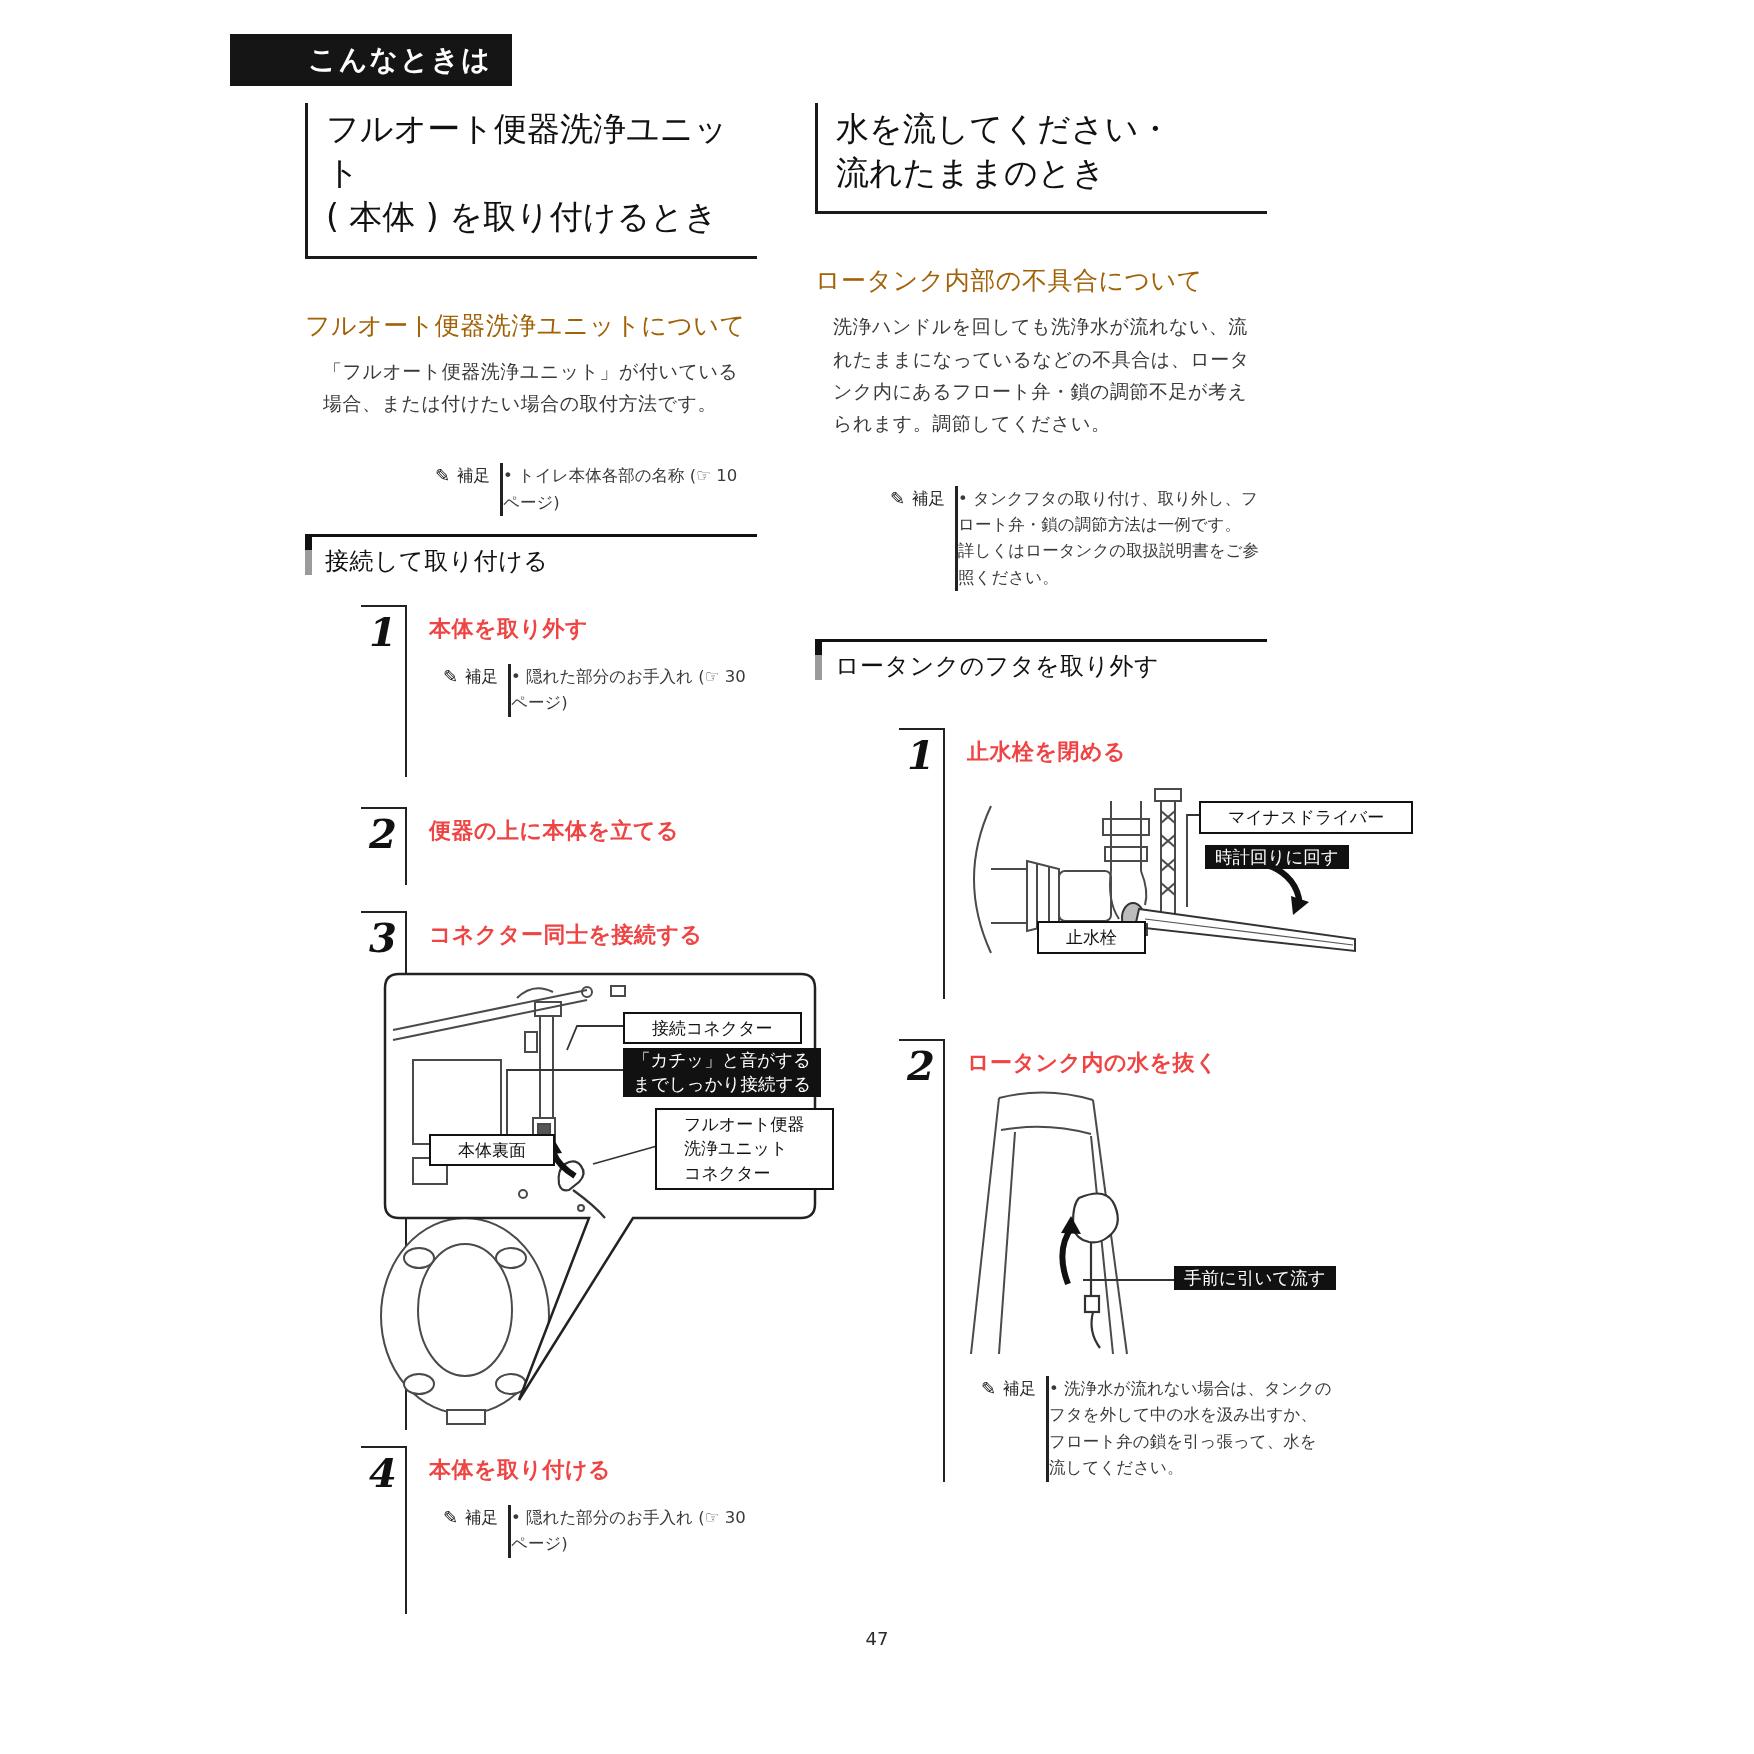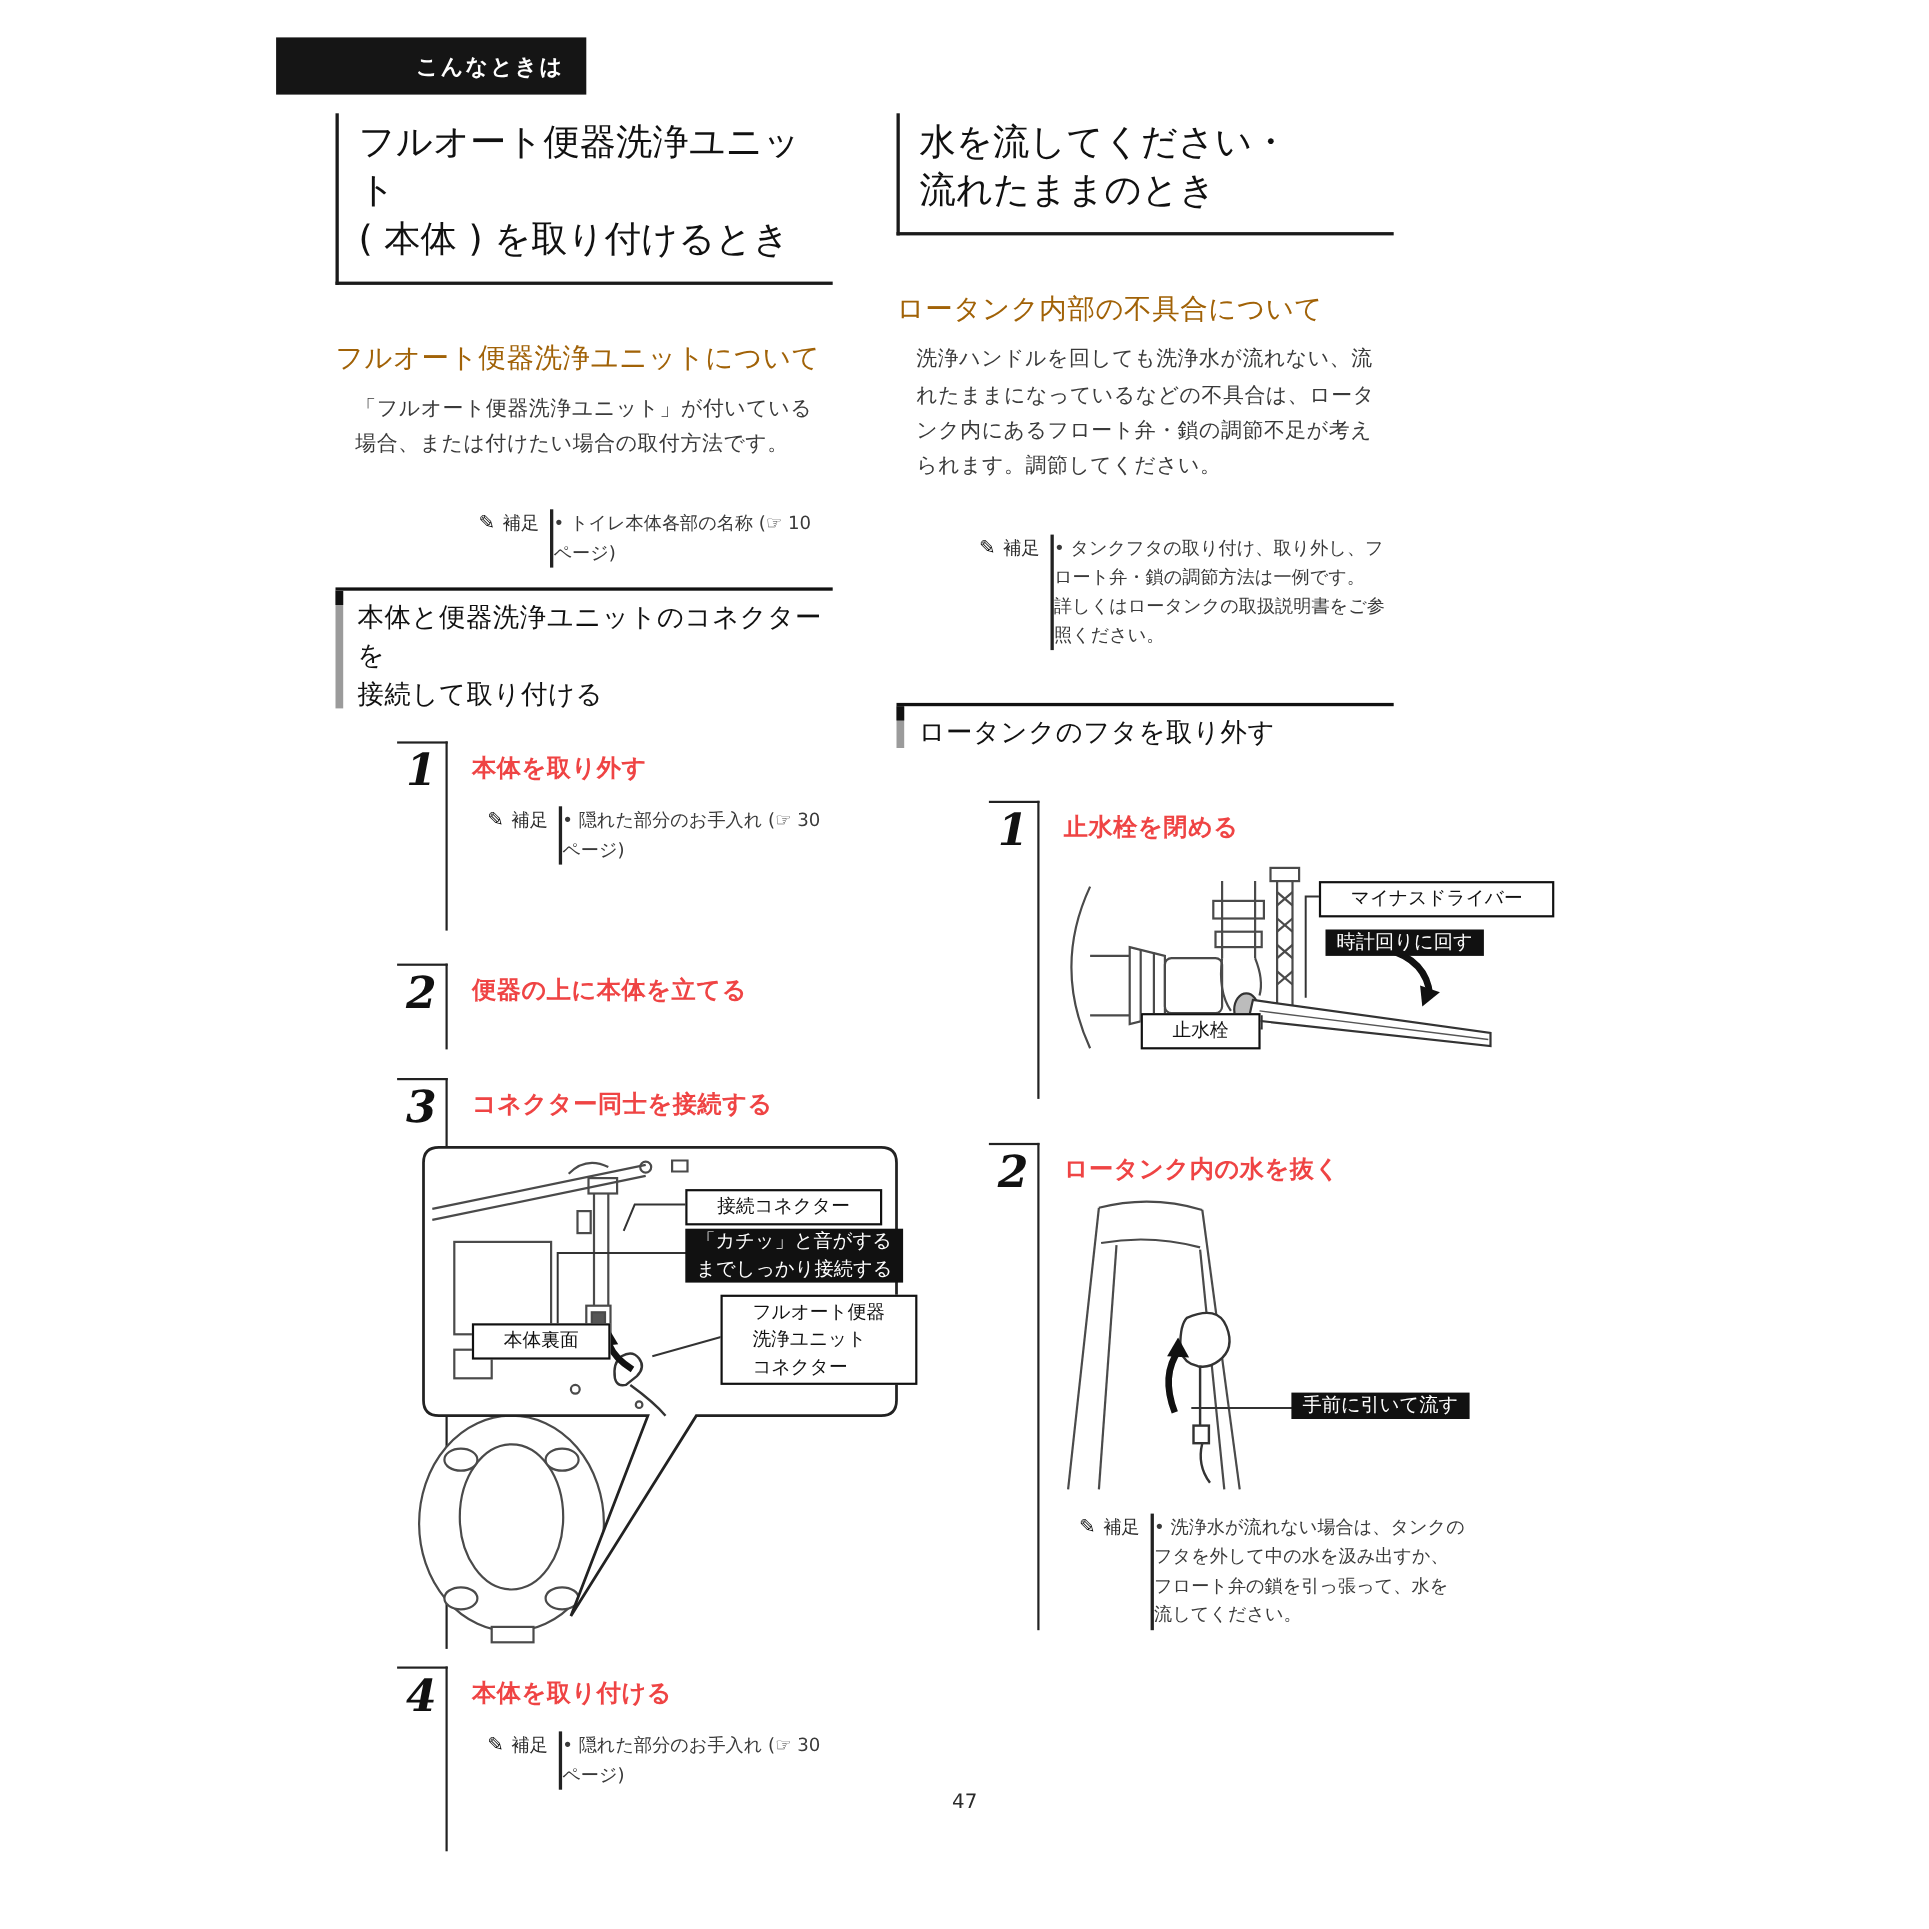--- a/index.html
+++ b/index.html
@@ -3,22 +3,22 @@
 <meta charset="utf-8">
 <style>
   html,body{margin:0;padding:0;background:#e8e8e8;}
   .page{
     position:relative;width:1754px;height:1754px;background:#ffffff;
     font-family:"DejaVu Sans","Liberation Sans",sans-serif;color:#1a1a1a;overflow:hidden;
   }
   
   .badge{
     position:absolute;left:230px;top:34px;width:282px;height:52px;background:#151515;
-    color:#fff;font-weight:bold;font-size:20px;display:flex;align-items:center;justify-content:flex-end;
-    padding-right:20px;box-sizing:border-box;letter-spacing:2px;margin-left:21px;
+    color:#fff;font-weight:bold;font-size:28px;display:flex;align-items:center;justify-content:flex-end;
+    padding-right:20px;box-sizing:border-box;letter-spacing:2px;
   }
   
   .col{position:absolute;top:103px;width:452px;}
   .col-left{left:305px;}
   .col-right{left:815px;}
   .col-title{
     border-left:3px solid #1a1a1a;border-bottom:3px solid #1a1a1a;
     padding:4px 0 16px 18px;font-size:33px;line-height:1.34;color:#111;
   }
   .about-heading{margin-top:50px;font-size:25px;color:#a16207;letter-spacing:0.5px;}
@@ -96,21 +96,20 @@
       <div class="note-head">
         <span class="note-icon">✎</span>
         <span>補足</span>
       </div>
       <div class="note-body">
         <p>• トイレ本体各部の名称 (☞ 10 ページ)</p>
       </div>
     </div>
 
     <div class="subsection" style="margin-top:18px">
-      <div>本体と便器洗浄ユニットのコネクターを</div>
       <div>接続して取り付ける</div>
     </div>
 
     <div class="steps">
 
       <div class="step st-a">
         <div class="step-num">1</div>
         <div class="step-body">
           <div class="step-title">本体を取り外す</div>
           <div class="note step-note">

